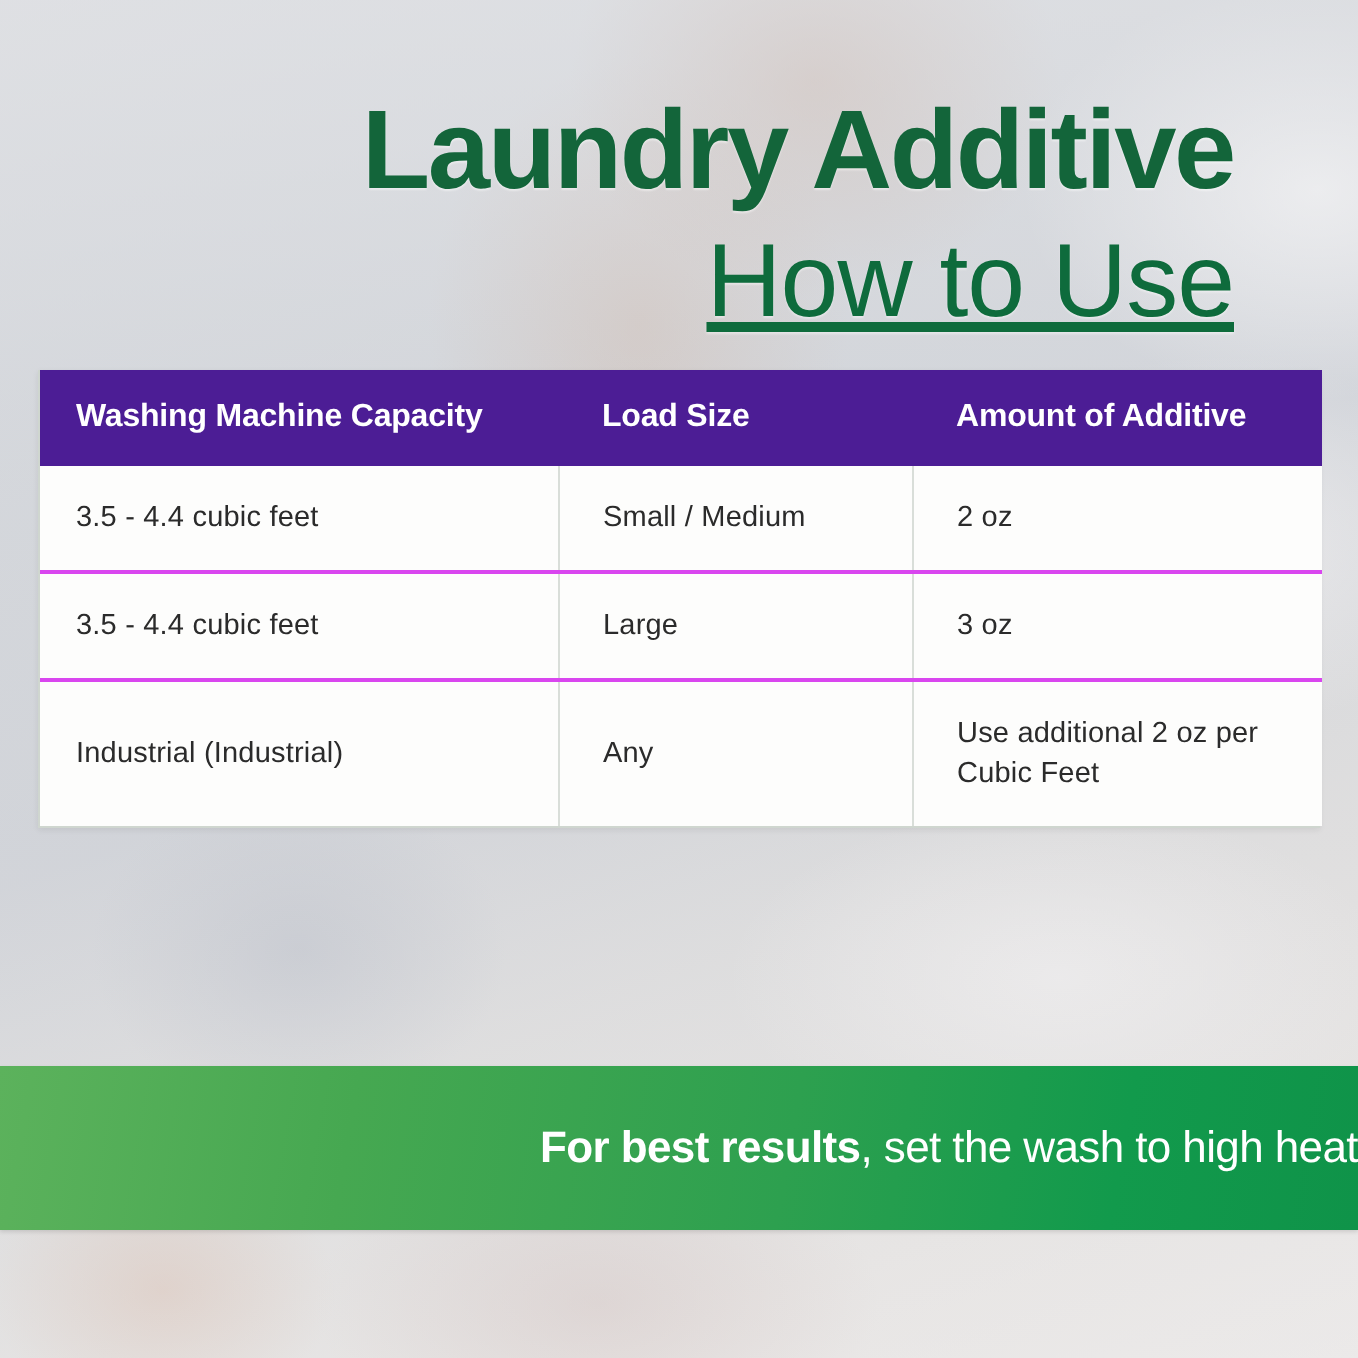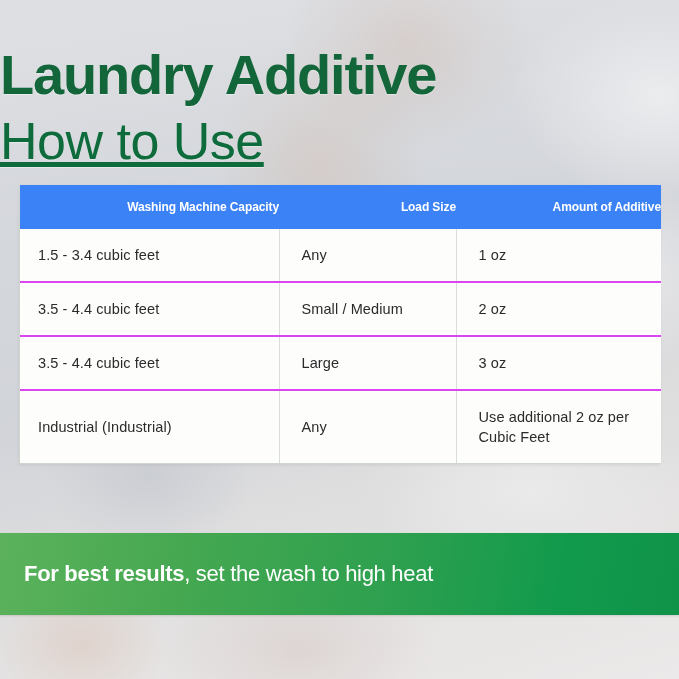--- a/index.html
+++ b/index.html
@@ -32,21 +32,21 @@
     filter:blur(0px);
   }
   .bg-veil {
     position:absolute; inset:0;
     background:linear-gradient(180deg, rgba(226,227,230,.55) 0%, rgba(218,220,224,.25) 30%, rgba(222,221,222,.15) 62%, rgba(234,232,231,.35) 100%);
   }
 
   
   .heading-block {
     position:absolute; top:46px; left:0; width:617px;
-    text-align:left;
+    text-align:right;
   }
   .title {
     font-size:56px;
     font-weight:bold;
     color:#13653a;
     letter-spacing:-1.2px;
     line-height:1.05;
     text-shadow:0 1px 1px rgba(255,255,255,.45);
   }
   .subtitle {
@@ -73,25 +73,25 @@
   table.data-table {
     width:100%;
     border-collapse:collapse;
     table-layout:fixed;
   }
   table.data-table col.c1 { width:259px; }
   table.data-table col.c2 { width:177px; }
   table.data-table col.c3 { width:205px; }
 
   thead th {
-    background:#3b82f6;
+    background:#4c1d95;
     color:#ffffff;
-    font-size:12px;
+    font-size:16px;
     font-weight:bold;
-    text-align:right;
+    text-align:left;
     padding:15px 0 15px 18px;
     letter-spacing:-0.1px;
     border:none;
   }
   thead th.th-2 { padding-left:22px; }
   thead th.th-3 { padding-left:22px; }
 
   tbody td {
     font-size:14.5px;
     color:#2b2b2b;
@@ -113,24 +113,23 @@
   tbody tr.r4 td { height:71px; }
 
   
   .banner {
     position:absolute;
     left:0; top:533px;
     width:679px; height:82px;
     background:linear-gradient(100deg, #5cb25c 0%, #46a851 26%, #2da04f 58%, #129a4c 82%, #0f9349 100%);
     display:flex;
     flex-direction:column;
-    align-items:flex-start;
+    align-items:flex-end;
     justify-content:center;
     box-shadow:0 1px 2px rgba(0,0,0,.12);
-    padding-left:24px;
   }
   .banner-line1 {
     color:#ffffff;
     font-size:22px;
     line-height:1.15;
     letter-spacing:-0.3px;
     white-space:nowrap;
   }
   .banner-line1 .bold { font-weight:bold; }
   .banner-line2 {
@@ -164,25 +163,20 @@
           <col class="c3">
       </colgroup>
       <thead>
         <tr>
           <th class="th-1">Washing Machine Capacity</th>
           <th class="th-2">Load Size</th>
           <th class="th-3">Amount of Additive</th>
         </tr>
       </thead>
       <tbody>
-        <tr class="r1">
-          <td class="c1">1.5 - 3.4 cubic feet</td>
-          <td class="c2">Any</td>
-          <td class="c3">1 oz</td>
-        </tr>
         <tr class="r2">
           <td class="c1">3.5 - 4.4 cubic feet</td>
           <td class="c2">Small  /  Medium</td>
           <td class="c3">2 oz</td>
         </tr>
         <tr class="r3">
           <td class="c1">3.5 - 4.4 cubic feet</td>
           <td class="c2">Large</td>
           <td class="c3">3 oz</td>
         </tr>

